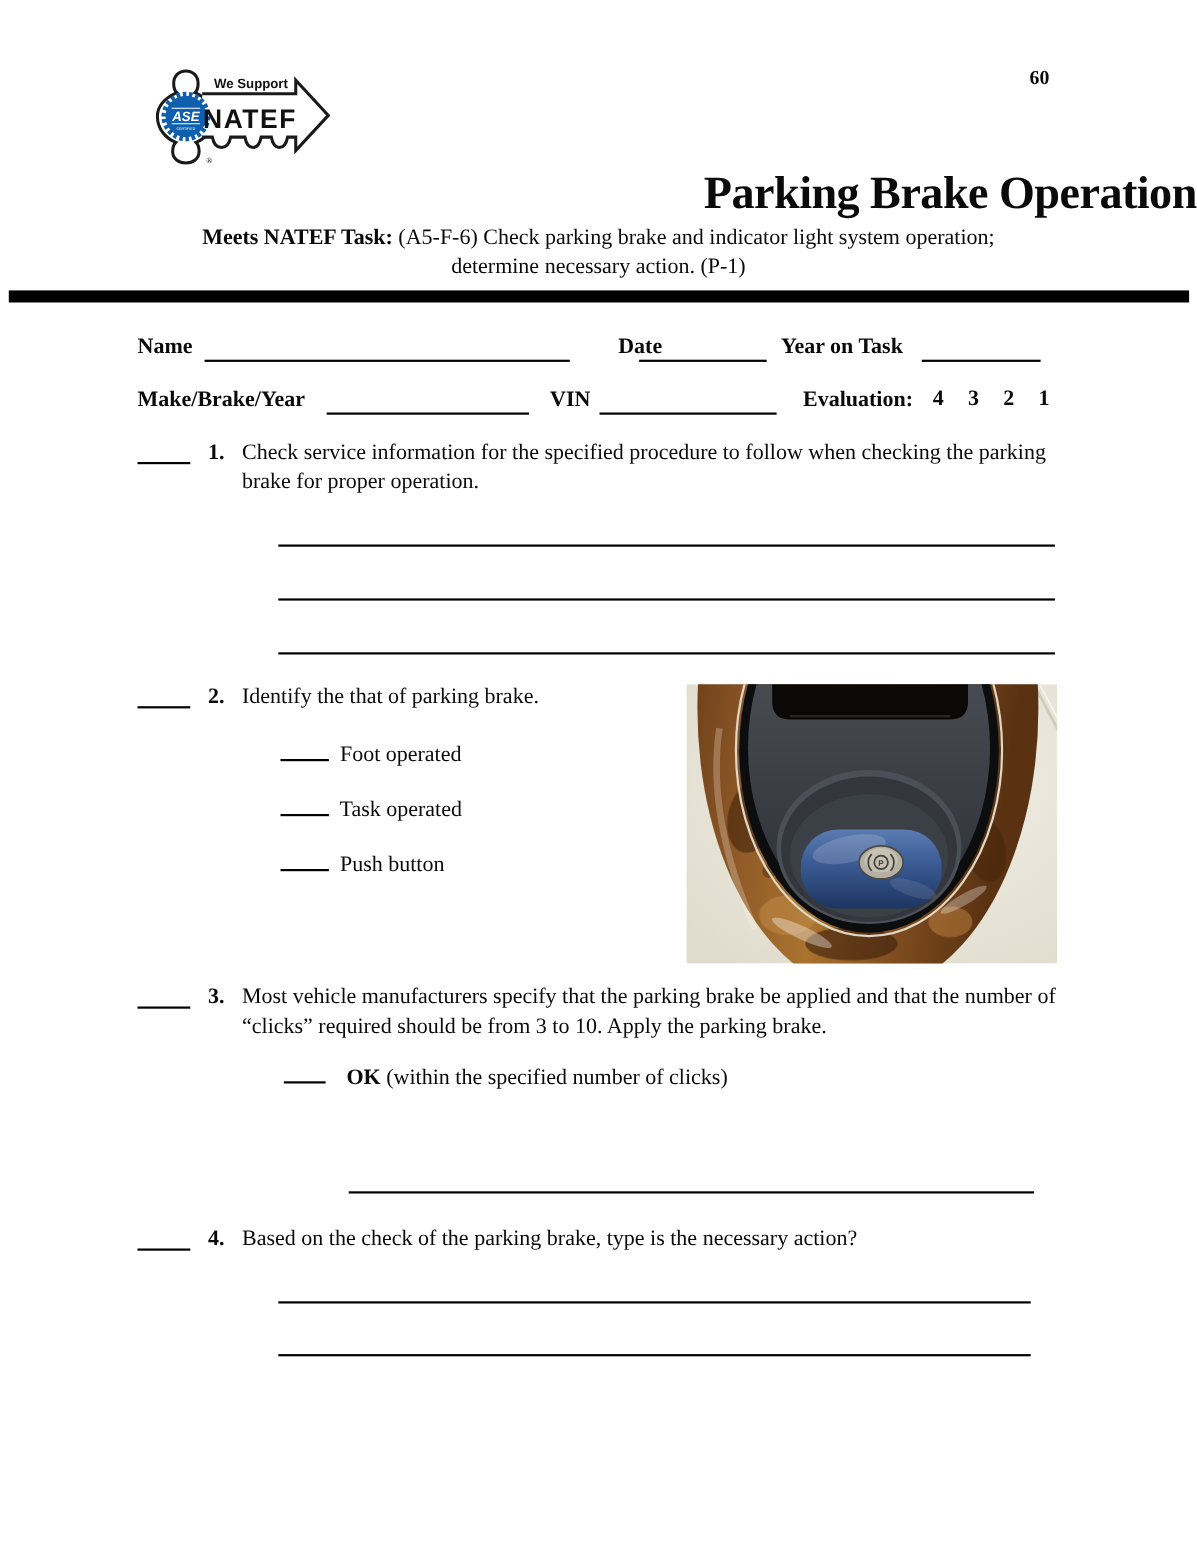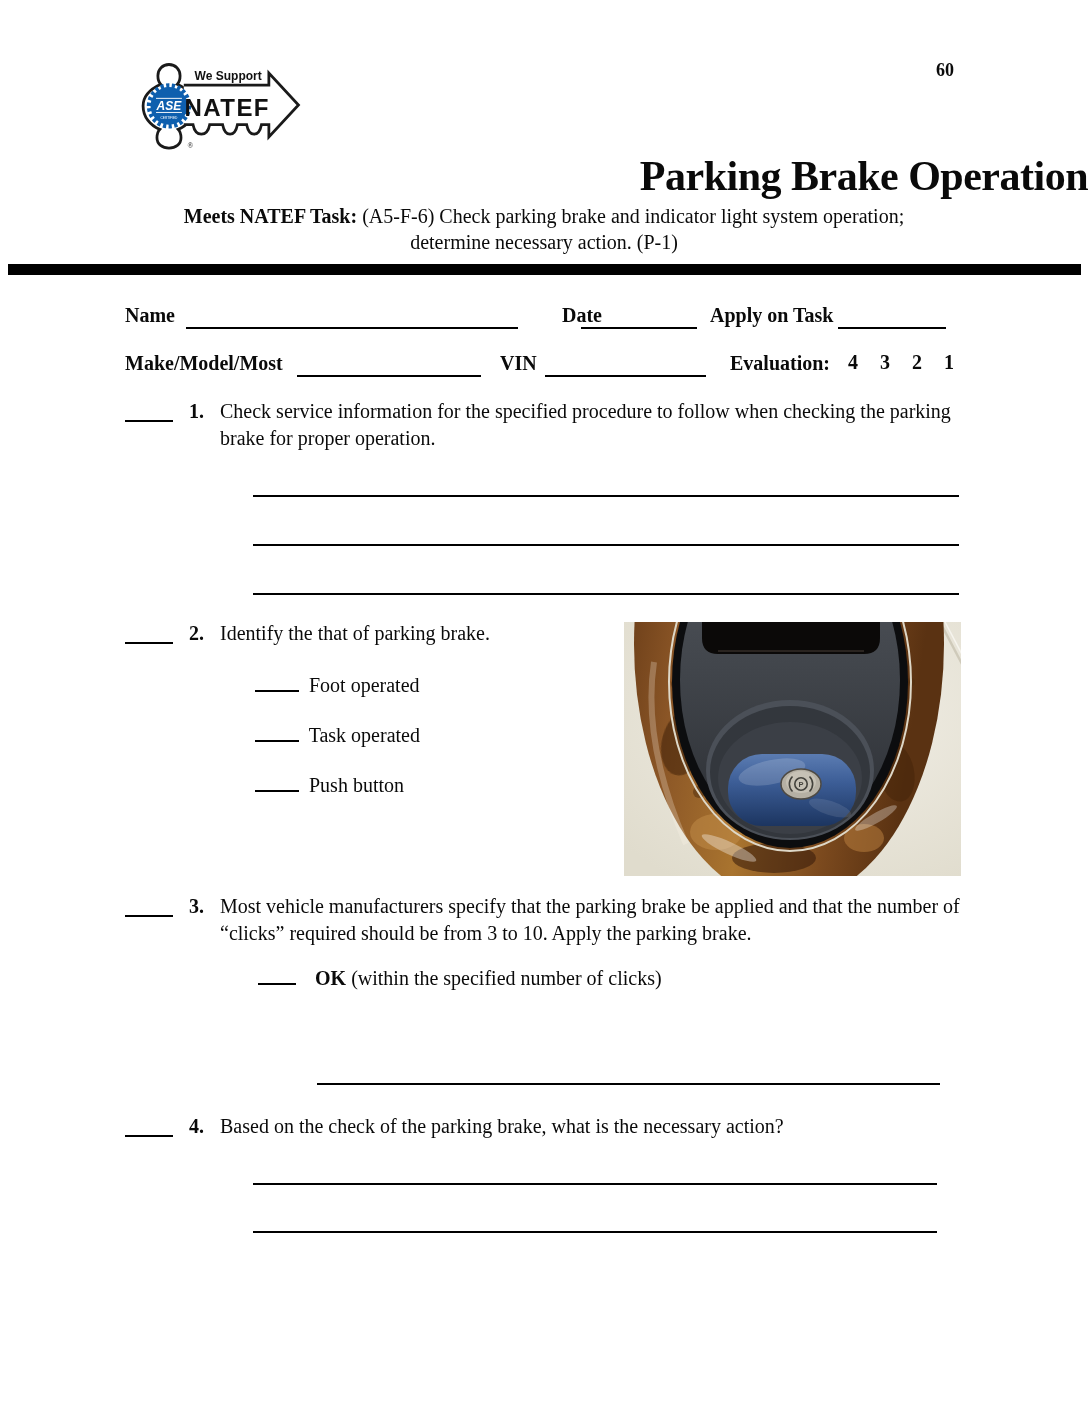--- a/index.html
+++ b/index.html
@@ -65,24 +65,24 @@
     <span>(A5-F-6)  Check parking brake and indicator light system operation;</span><br>
     <span>determine necessary action. (P-1)</span>
   </div>
 
   <div class="abs divider" style="top:264px;left:8px;width:1073px;height:11px;"></div>
 
   <div class="abs t20 b" style="left:125px;top:303px;">Name</div>
   <div class="fline" style="left:186px;top:303px;width:332px;"></div>
   <div class="abs t20 b" style="left:537px;top:303px;margin-left:25px;">Date</div>
   <div class="fline" style="left:581px;top:303px;width:116px;"></div>
-  <div class="abs t20 b" style="left:710px;top:303px;">Apply on Task</div>
+  <div class="abs t20 b" style="left:710px;top:303px;">Year on Task</div>
   <div class="fline" style="left:838px;top:303px;width:108px;"></div>
 
-  <div class="abs t20 b" style="left:125px;top:351px;">Make/Model/Most</div>
+  <div class="abs t20 b" style="left:125px;top:351px;">Make/Brake/Year</div>
   <div class="fline" style="left:297px;top:351px;width:184px;"></div>
   <div class="abs t20 b" style="left:500px;top:351px;">VIN</div>
   <div class="fline" style="left:545px;top:351px;width:161px;"></div>
   <div class="abs t20 b" style="left:730px;top:351px;">Evaluation:</div>
   <div class="abs evals" style="left:848px;top:351px;">
     <span>4</span>
     <span>3</span>
     <span>2</span>
     <span>1</span>
   </div>
@@ -193,18 +193,18 @@
   <div class="opt" style="top:963px;left:258px;">
     <span class="oblank" style="width:38px;margin-right:14px;"></span>
     <span class="b">OK</span>
     <span>(within the specified number of clicks)</span>
   </div>
   <div class="aline" style="top:1083px;left:317px;width:623px;"></div>
 
   <div class="task" style="top:1113px;">
     <span class="tblank"></span>
     <span class="tnum">4.</span>
-    <span class="ttext">Based on the check of the parking brake, what is the necessary action?</span>
+    <span class="ttext">Based on the check of the parking brake, type is the necessary action?</span>
   </div>
   <div class="aline" style="top:1183px;left:253px;width:684px;"></div>
   <div class="aline" style="top:1231px;left:253px;width:684px;"></div>
 
 </div>
 
 </body></html>

